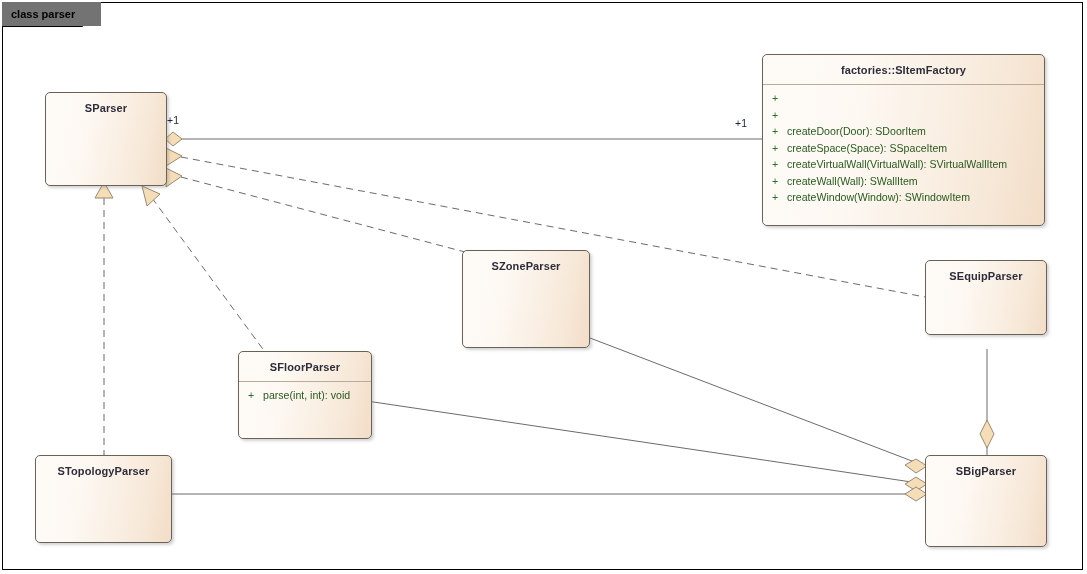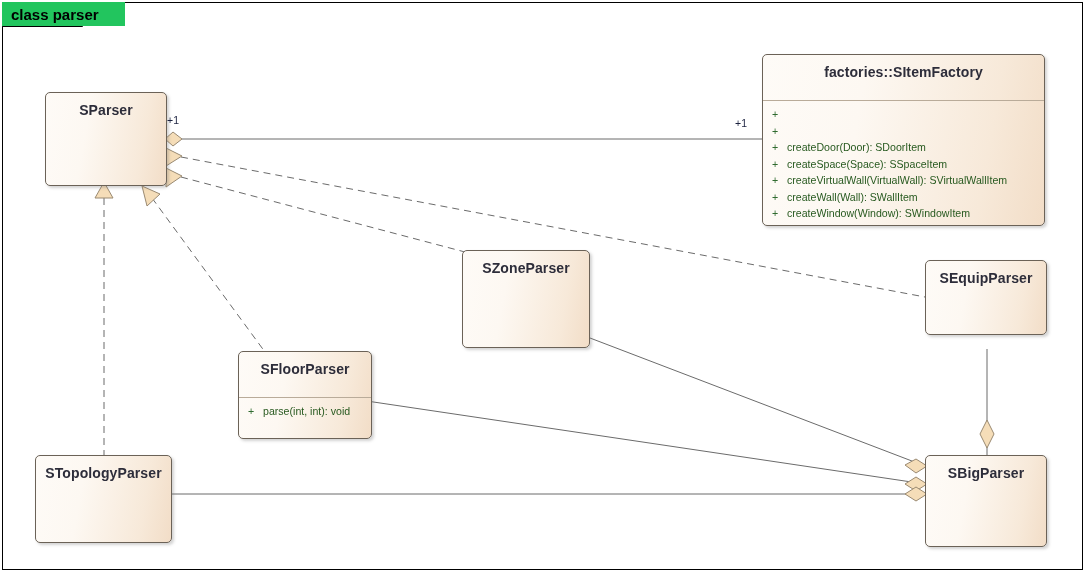--- a/index.html
+++ b/index.html
@@ -27,26 +27,26 @@
     border: 1px solid #000000;
     box-sizing: border-box;
     background: transparent;
   }
   #frame-tab {
     position: absolute;
     left: 2px;
     top: 2px;
     height: 24px;
     box-sizing: border-box;
-    background: #22c55e;
+    background: #737373;
     border-right: none;
     display: flex;
     align-items: center;
     padding: 0 26px 0 9px;
-    font-size: 15px;
+    font-size: 11px;
     font-weight: bold;
     color: #000000;
     white-space: nowrap;
     z-index: 6;
   }
   #frame-tab-shape {
     position: absolute;
     left: 2px;
     top: 2px;
     z-index: 5;
@@ -68,24 +68,24 @@
     box-sizing: border-box;
     border: 1px solid #6b6257;
     border-radius: 5px;
     background: linear-gradient(100deg, #fefbf7 0%, #fdf8f2 34%, #f7e9d9 78%, #f2ddc7 100%);
     box-shadow: 2px 2px 3px rgba(120,120,120,0.33);
     z-index: 3;
     overflow: hidden;
   }
   .cls-name {
     text-align: center;
-    font-size: 14px;
+    font-size: 11px;
     font-weight: bold;
     color: #2d2d3a;
-    padding: 9px 6px 20px 6px;
+    padding: 9px 6px 8px 6px;
     letter-spacing: 0.1px;
     white-space: nowrap;
     overflow: hidden;
   }
   .cls.compart .cls-name {
     border-bottom: 1px solid #b9ab99;
   }
   .ops {
     padding: 5px 0 6px 0;
   }

